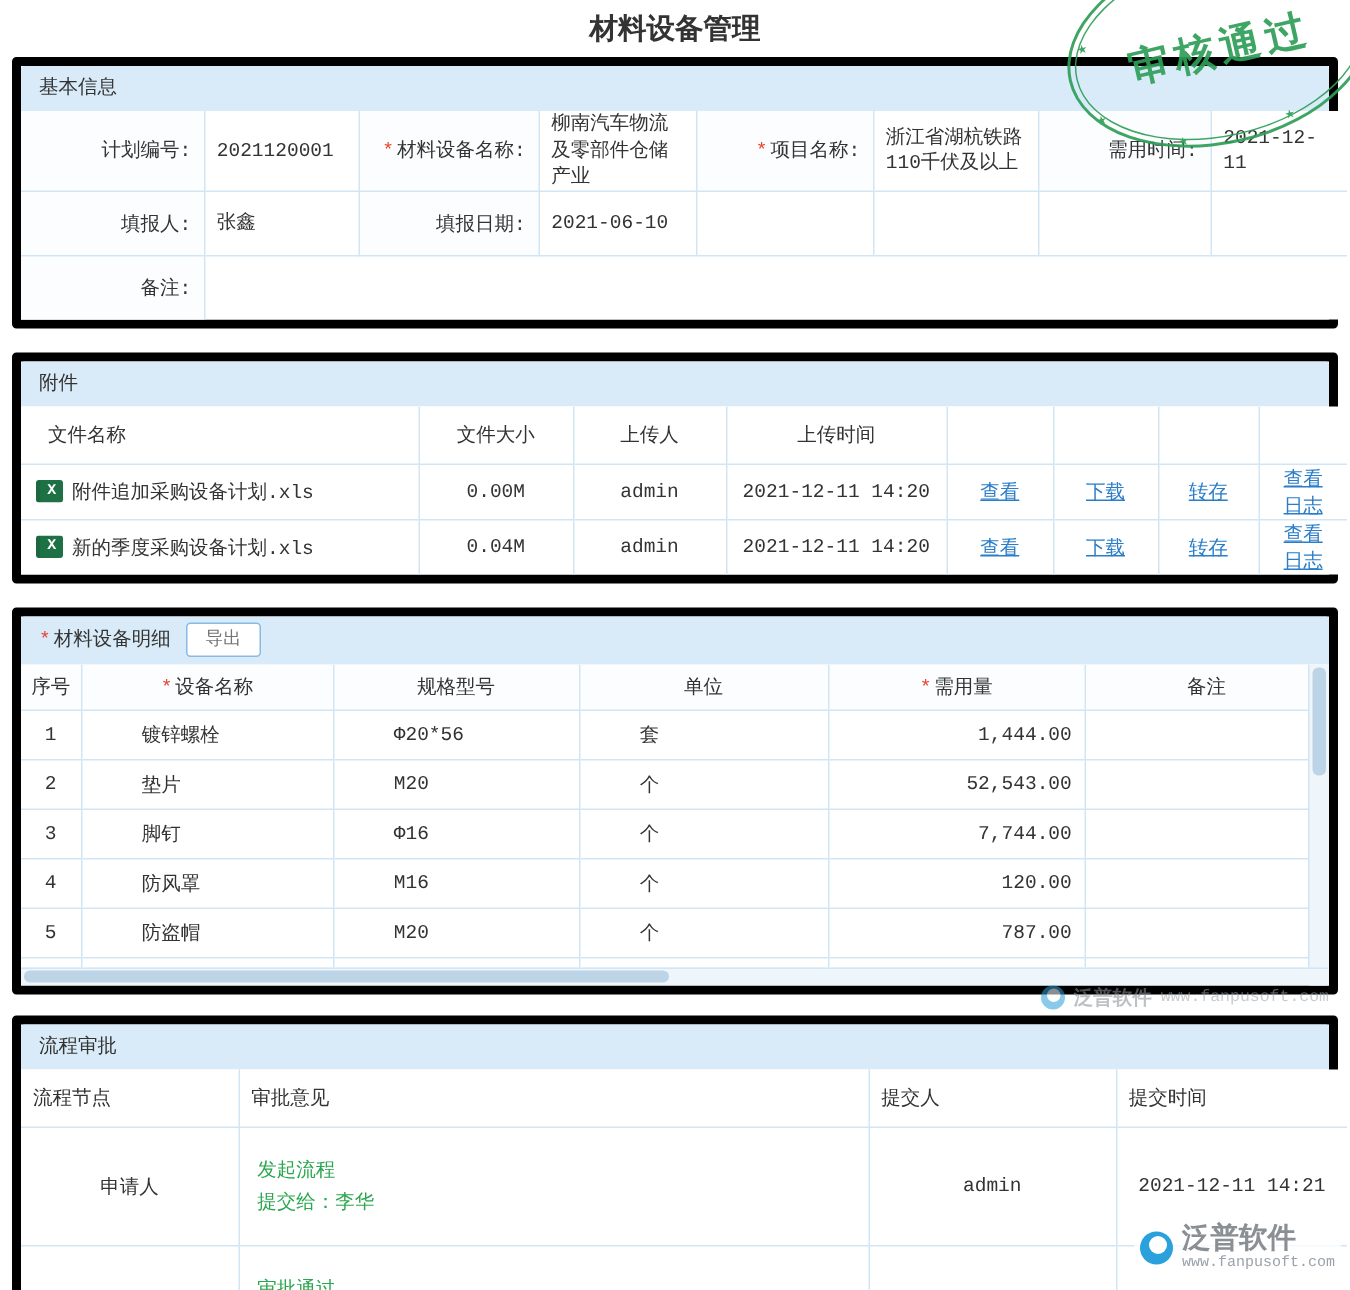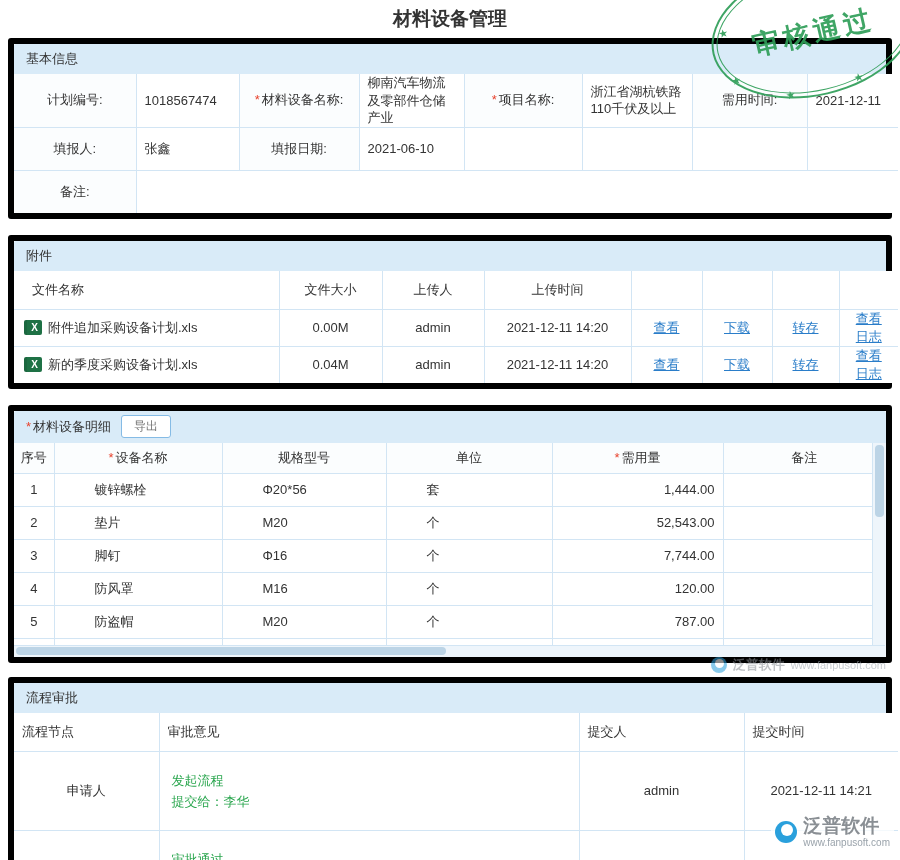--- a/index.html
+++ b/index.html
@@ -1,34 +1,34 @@
 <!DOCTYPE html>
 <html><head>
 <meta charset="utf-8">
 <style>
   html,body { margin:0; padding:0; background:#fff; }
   .page {
     position:relative; width:900px; height:860px; overflow:hidden;
-    background:#fff; font-family:Liberation Sans, sans-serif;
+    background:#fff; font-family:Liberation Mono, monospace;
     font-size:13px; color:#333;
   }
   .page-title { text-align:center; font-size:19px; font-weight:bold; padding-top:6px; height:32px; }
 
   
   .sec { margin:0 8px; border:6px solid #000000; border-radius:3px; background:#fff; }
   .sec + .sec, .sec-gap { margin-top:16px; }
   .sec-hd {
     background:#d9ebf8; height:30px; line-height:30px; padding-left:12px;
     font-size:13px; color:#333; border-radius:2px 2px 0 0;
   }
   .details-hd { display:flex; align-items:center; height:32px; line-height:32px; }
 
   table { width:100%; border-collapse:collapse; table-layout:fixed; border-style:hidden; background:#fff; }
   td, th { border:1px solid #d2e5f4; font-size:13px; font-weight:normal; padding:0 8px; vertical-align:middle; overflow:hidden; }
-  .lbl { text-align:center; background:#fbfdfe; white-space:nowrap; }
+  .lbl { text-align:right; background:#fbfdfe; white-space:nowrap; }
   .val { text-align:left; line-height:1.35; }
   .req { color:#e8432e; margin-right:2px; }
   .r1 td { height:52px; }
   .r2 td { height:42px; }
   .r3 td { height:42px; }
 
   
   .att-h th { height:38px; text-align:center; }
   .att-h th.fh { text-align:left; padding-left:18px; }
   .att-r td { height:36px; }
@@ -126,21 +126,21 @@
           <col style="width:120px">
           <col style="width:105px">
         <col style="width:118px">
           <col style="width:110px">
           <col style="width:115px">
           <col style="width:91px">
       </colgroup>
       <tbody>
           <tr class="r1">
         <td class="lbl"><span>计划编号:</span></td>
-        <td class="val">1018567474</td>
+        <td class="val">2021120001</td>
         <td class="lbl"><span class="req">*</span><span>材料设备名称:</span></td>
         <td class="val">柳南汽车物流及零部件仓储产业</td>
         <td class="lbl"><span class="req">*</span><span>项目名称:</span></td>
         <td class="val">浙江省湖杭铁路110千伏及以上</td>
         <td class="lbl"><span>需用时间:</span></td>
         <td class="val">2021-12-11</td>
       </tr>
       <tr class="r2">
         <td class="lbl"><span>填报人:</span></td>
         <td class="val">张鑫</td>

